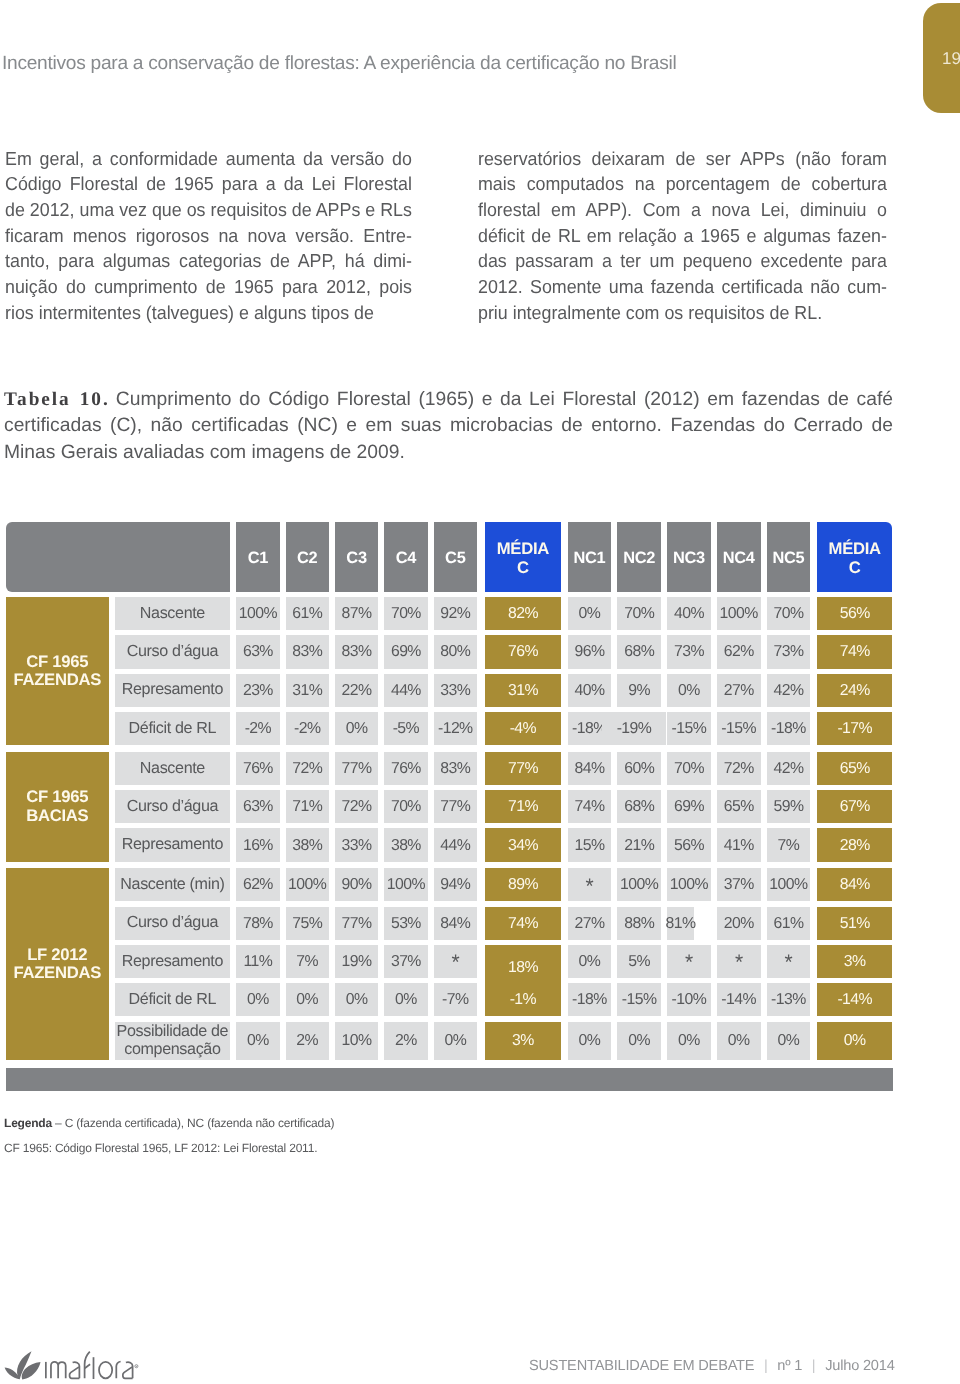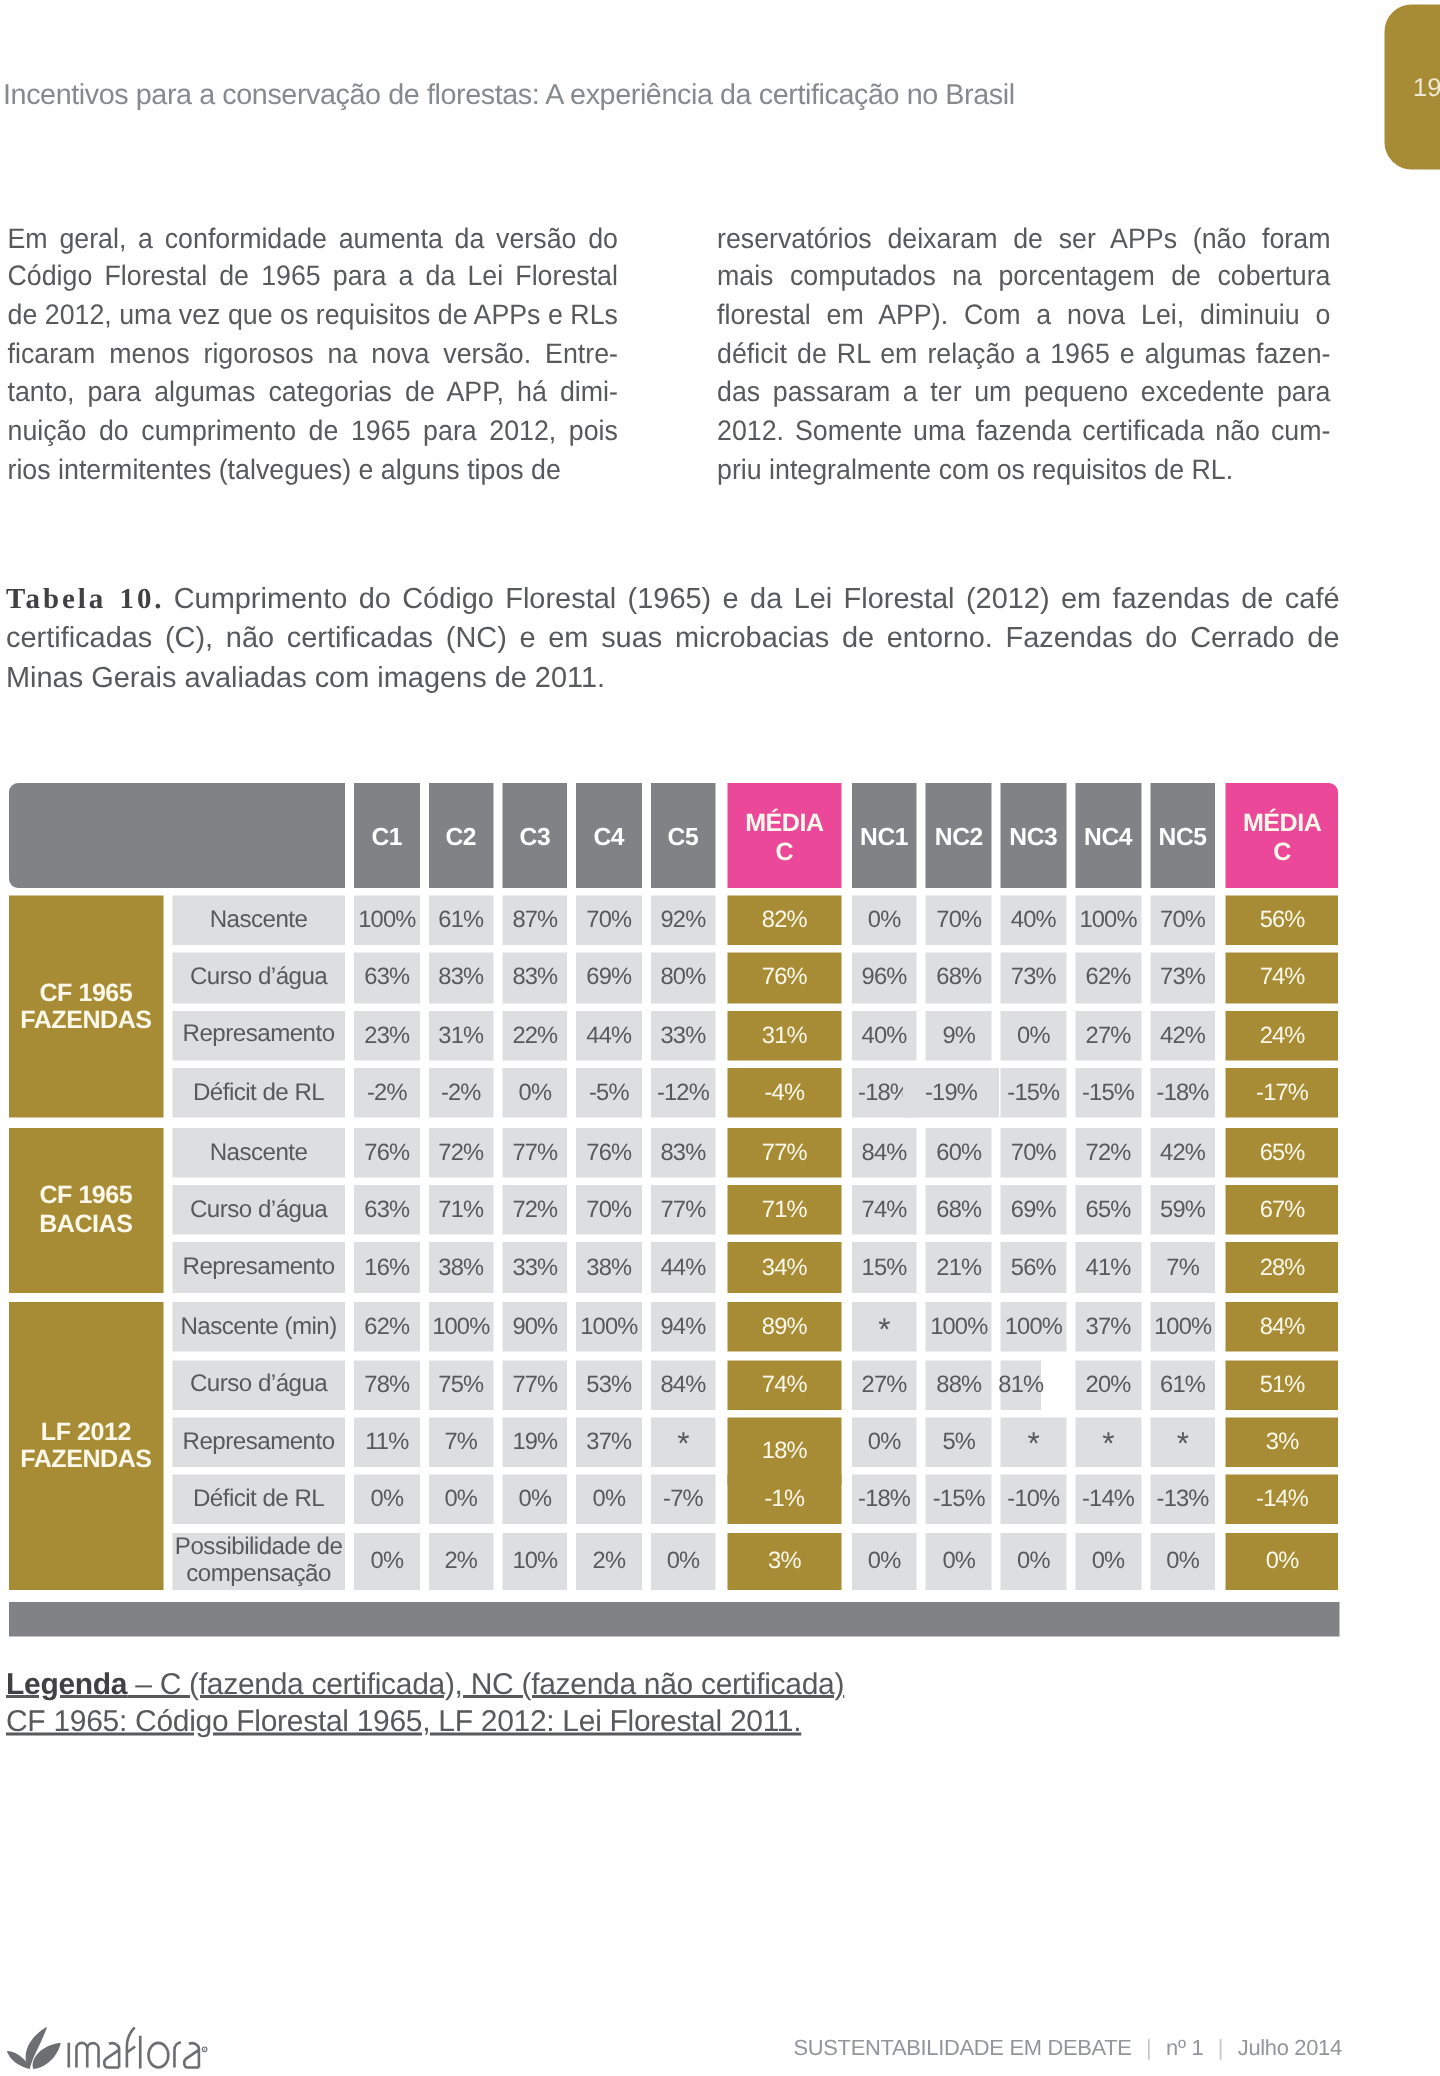--- a/index.html
+++ b/index.html
@@ -34,38 +34,38 @@
   #caption .cl.last{text-align-last:left;}
   #caption .lbl{font-weight:bold;color:#414042;letter-spacing:1.95px;
       margin-right:-1.5px;font-family:Liberation Serif, serif;}
 
   
   #tbl{position:absolute;left:0;top:0;width:960px;height:1384px;}
   .cell{position:absolute;box-sizing:border-box;display:flex;
      align-items:center;justify-content:center;text-align:center;}
   .hcell{background:#808285;color:#ffffff;font-weight:bold;font-size:16.4px;
      line-height:19px;letter-spacing:-0.25px;padding-top:3px;}
-  .hcell.gold{background:#ec4899;color:#fdf8ea;font-size:16.7px;line-height:19.2px;
+  .hcell.gold{background:#1d4ed8;color:#fdf8ea;font-size:16.7px;line-height:19.2px;
      letter-spacing:-0.3px;padding-top:3px;}
   .hblank{background:#808285;border-radius:6px 0 0 6px;}
   .hlastgold{border-radius:0 6px 0 0;}
   .grp{background:#a88c35;color:#fdf8ea;font-weight:bold;font-size:16.7px;
      line-height:18.2px;letter-spacing:-0.3px;white-space:pre-line;}
   .rlabel{background:#dddedf;color:#58595b;font-size:16.1px;line-height:17.6px;
      letter-spacing:-0.35px;white-space:pre-line;}
   .dcell{background:#dddedf;color:#58595b;font-size:15.8px;line-height:17px;
      letter-spacing:-0.55px;}
   .dcell.gold{background:#a88c35;color:#fdf8ea;}
   .dcell .ast{font-size:21px;line-height:0;position:relative;top:2px;}
   #tbl-footer{position:absolute;left:6px;top:1068px;width:886.5px;height:23px;
       background:#808285;}
 
   
-  #legend{position:absolute;left:4px;top:1111px;width:700px;font-size:20px;
-      line-height:25px;letter-spacing:-0.2px;color:#58595b;text-decoration:underline;}
+  #legend{position:absolute;left:4px;top:1111px;width:700px;font-size:12px;
+      line-height:25px;letter-spacing:-0.2px;color:#58595b;}
   #legend .lbl{font-weight:bold;color:#414042;}
 
   
   #logo{position:absolute;left:4px;top:1349px;width:136px;height:32px;}
   #footer-right{position:absolute;left:529px;top:1356px;font-size:14.6px;
       line-height:20px;letter-spacing:-0.2px;color:#939598;white-space:nowrap;}
   #footer-right .sep{color:#c7c8ca;margin:0 9.6px;letter-spacing:0;}
 </style>
 </head>
 <body>
@@ -96,21 +96,21 @@
         <span class="ln">déficit de RL em relação a 1965 e algumas fazen-</span>
         <span class="ln">das passaram a ter um pequeno excedente para</span>
         <span class="ln">2012. Somente uma fazenda certificada não cum-</span>
         <span class="ln last">priu integralmente com os requisitos de RL.</span>
       </p>
   </div>
 
   <p id="caption">
       <span class="cl"><span class="lbl">Tabela 10.</span> Cumprimento do Código Florestal (1965) e da Lei Florestal (2012) em fazendas de café</span>
       <span class="cl">certificadas (C), não certificadas (NC) e em suas microbacias de entorno. Fazendas do Cerrado de</span>
-      <span class="cl last">Minas Gerais avaliadas com imagens de 2011.</span>
+      <span class="cl last">Minas Gerais avaliadas com imagens de 2009.</span>
     </p>
 
   <div id="tbl">
       <div class="cell hblank" style="left:6px;top:522.4px;width:224.2px;height:69.2px"></div>
       <div class="cell hcell" style="left:236.2px;top:522.4px;width:43.4px;height:69.2px">C1</div>
       <div class="cell hcell" style="left:285.5px;top:522.4px;width:43.4px;height:69.2px">C2</div>
       <div class="cell hcell" style="left:334.9px;top:522.4px;width:43.4px;height:69.2px">C3</div>
       <div class="cell hcell" style="left:384.2px;top:522.4px;width:43.4px;height:69.2px">C4</div>
       <div class="cell hcell" style="left:433.6px;top:522.4px;width:43.4px;height:69.2px">C5</div>
       <div class="cell hcell gold" style="left:484.8px;top:522.4px;width:76.2px;height:69.2px">MÉDIA<br>C</div>

